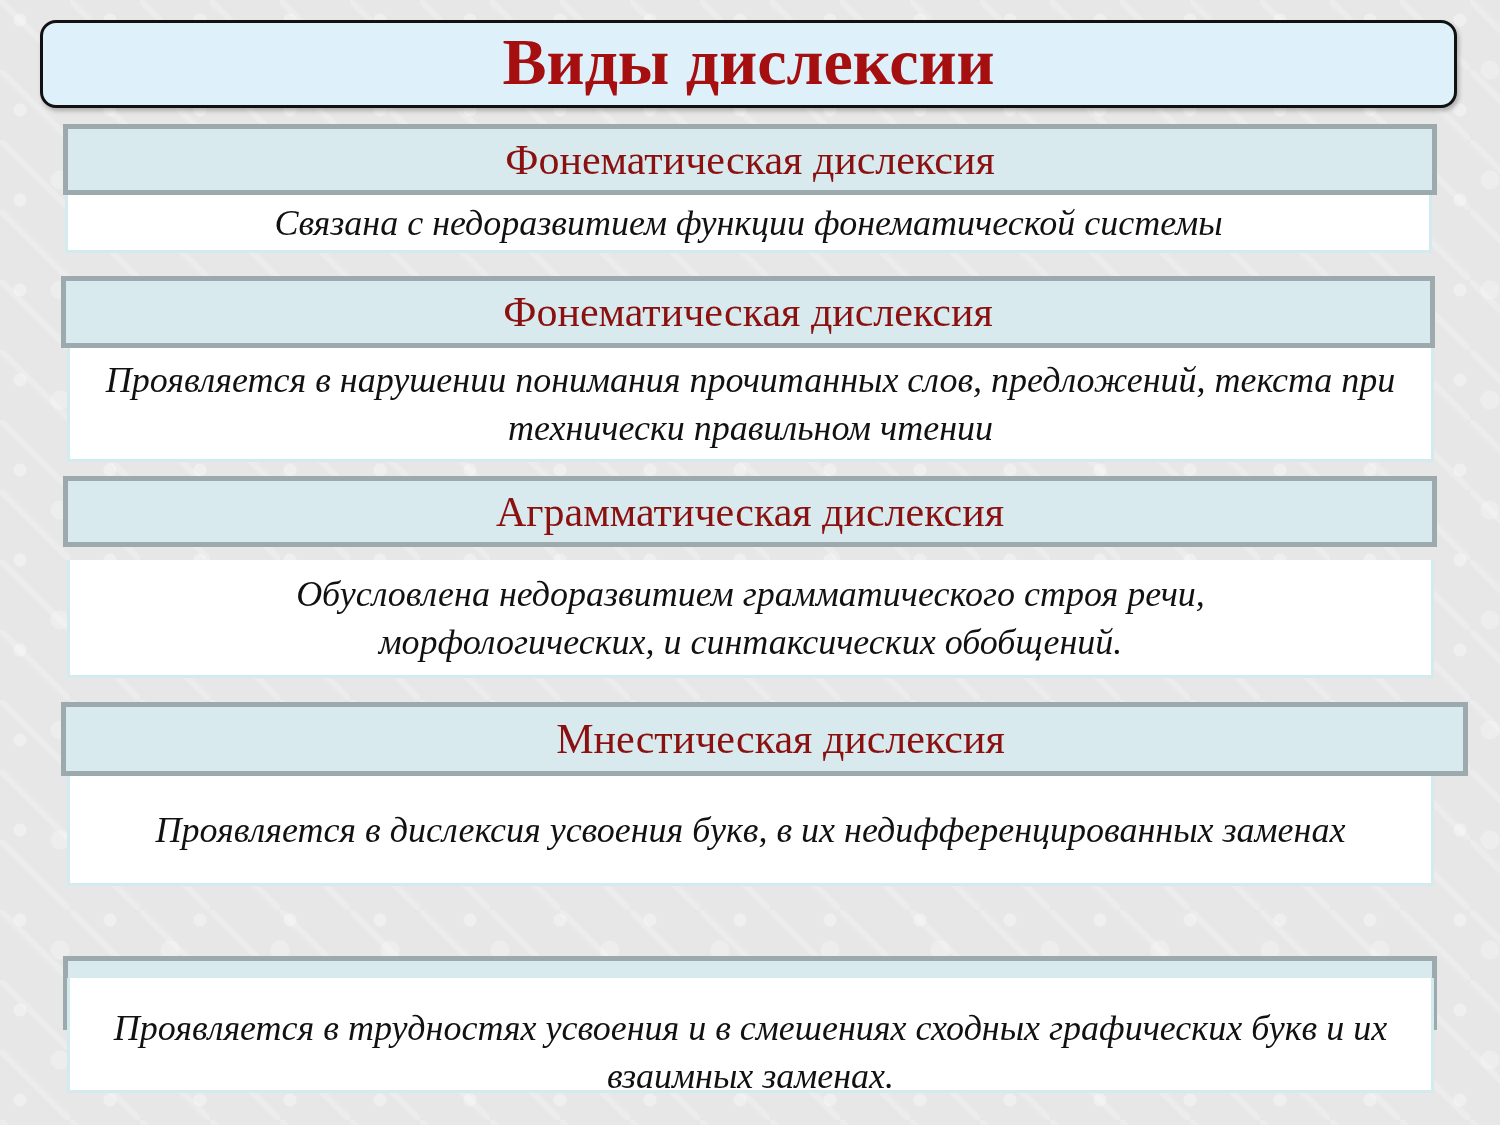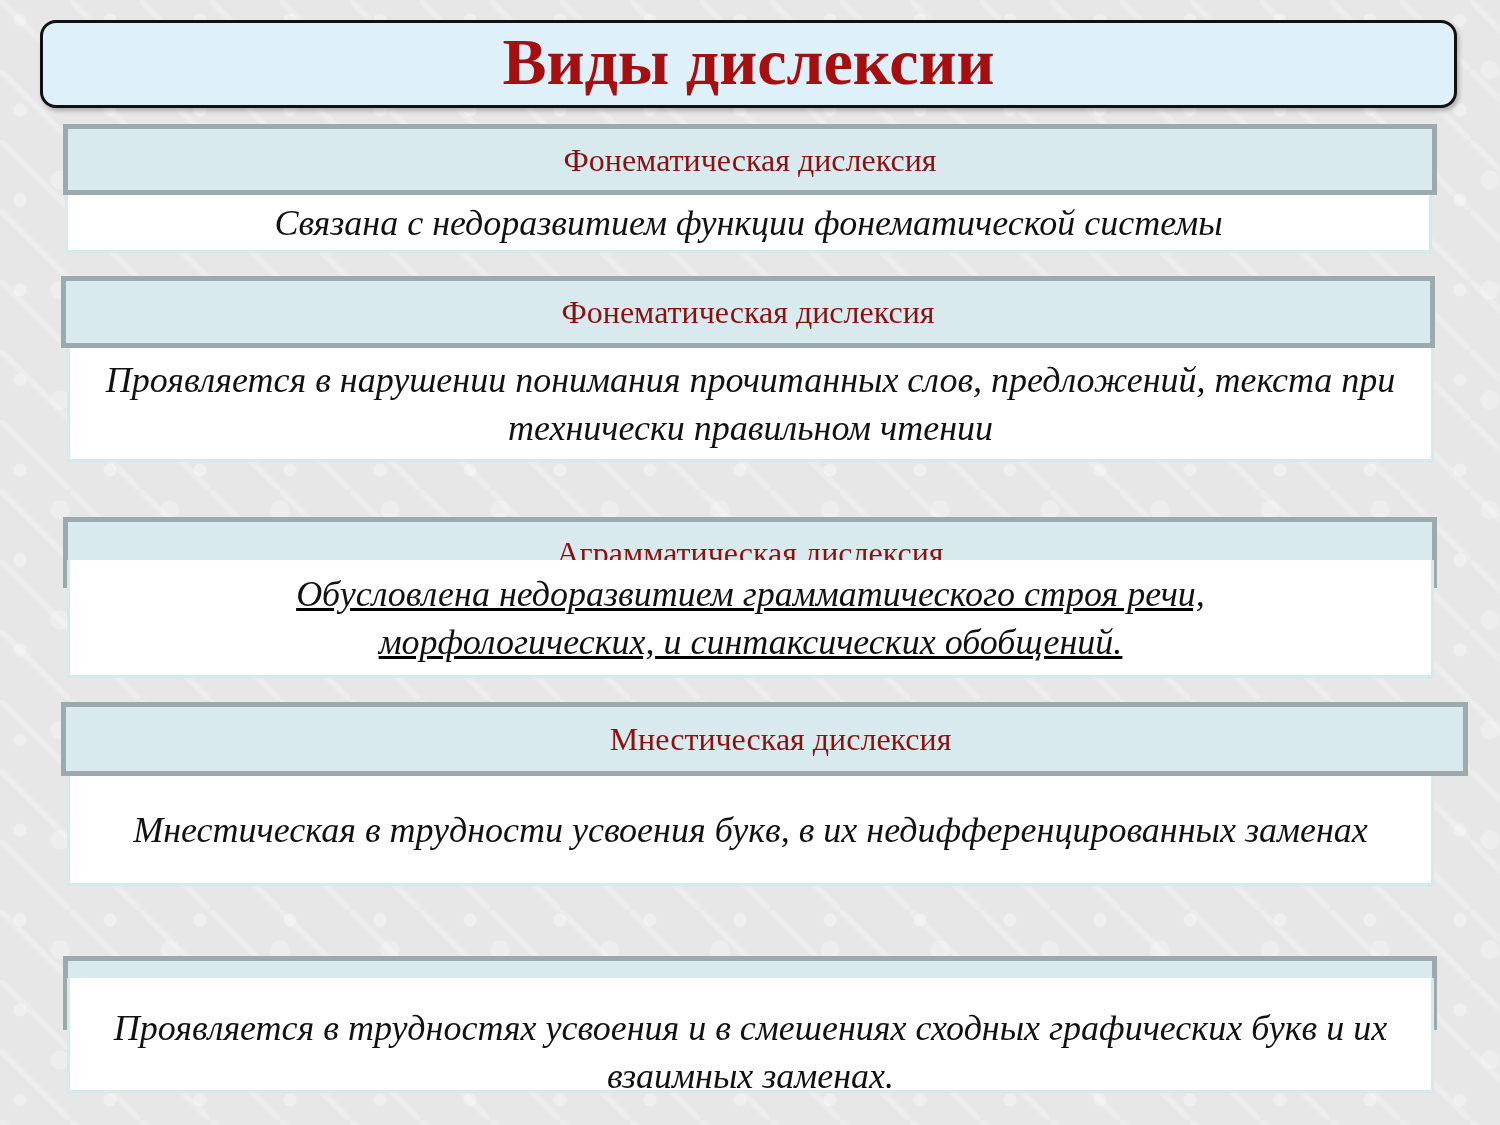--- a/index.html
+++ b/index.html
@@ -23,21 +23,21 @@
     color: #a50f0f; font-weight: bold; font-size: 66px; line-height: 1;
     margin-top: -4px;
     text-align: center;
   }
   .section-header {
     position: absolute; left: 63px; width: 1364px;
     background: #d8eaee; border: 5px solid #9caaad;
     display: flex; align-items: center; justify-content: center;
   }
   .section-title {
-    color: #8b1010; font-size: 32px; line-height: 1; text-align: center;
+    color: #8b1010; font-size: 42px; line-height: 1; text-align: center;
   }
   .desc-box {
     position: absolute; left: 65px; width: 1367px;
     background: #ffffff; border: 3px solid #d3eaee; border-top: none;
     box-sizing: border-box;
     display: flex; flex-direction: column; align-items: center; justify-content: center;
     text-align: center;
   }
   .desc-text {
     font-style: italic; color: #111; font-size: 36px; line-height: 48px;
@@ -58,32 +58,32 @@
   <span class="desc-text">Связана с недоразвитием функции фонематической системы</span>
 </div>
 
 <div class="section-header" style="top:276px; height:62px; left:61px; width:1364px;">
   <span class="section-title">Фонематическая дислексия</span>
 </div>
 <div class="desc-box" style="top:348px; height:114px; left:67px;">
   <span class="desc-text" style="max-width:1290px;">Проявляется в нарушении понимания прочитанных слов, предложений, текста при технически правильном чтении</span>
 </div>
 
-<div class="section-header" style="top:517px; height:61px;">
+<div class="section-header" style="top:476px; height:61px;">
   <span class="section-title">Аграмматическая дислексия</span>
 </div>
-<div class="desc-box" style="top:560px; height:118px; left:67px;text-decoration:underline;">
+<div class="desc-box" style="top:560px; height:118px; left:67px;">
   <span class="desc-text" style="max-width:1100px;">Обусловлена недоразвитием грамматического строя речи, морфологических, и синтаксических обобщений.</span>
 </div>
 
 <div class="section-header" style="top:702px; height:64px; left:61px; width:1365px;padding-left:32px;">
   <span class="section-title">Мнестическая дислексия</span>
 </div>
 <div class="desc-box" style="top:776px; height:110px; left:67px;">
-  <span class="desc-text" style="max-width:1290px;">Мнестическая в трудности усвоения букв, в их недифференцированных заменах</span>
+  <span class="desc-text" style="max-width:1290px;">Проявляется в дислексия усвоения букв, в их недифференцированных заменах</span>
 </div>
 
 <div class="section-header" style="top:956px; height:64px;">
   <span class="section-title">Оптическая дислексия</span>
 </div>
 <div class="desc-box" style="top:978px; height:115px; left:67px;">
   <span class="desc-text" style="max-width:1340px;margin-top:36px;">Проявляется в трудностях усвоения и в смешениях сходных графических букв и их взаимных заменах.</span>
 </div>
 
 </body></html>

